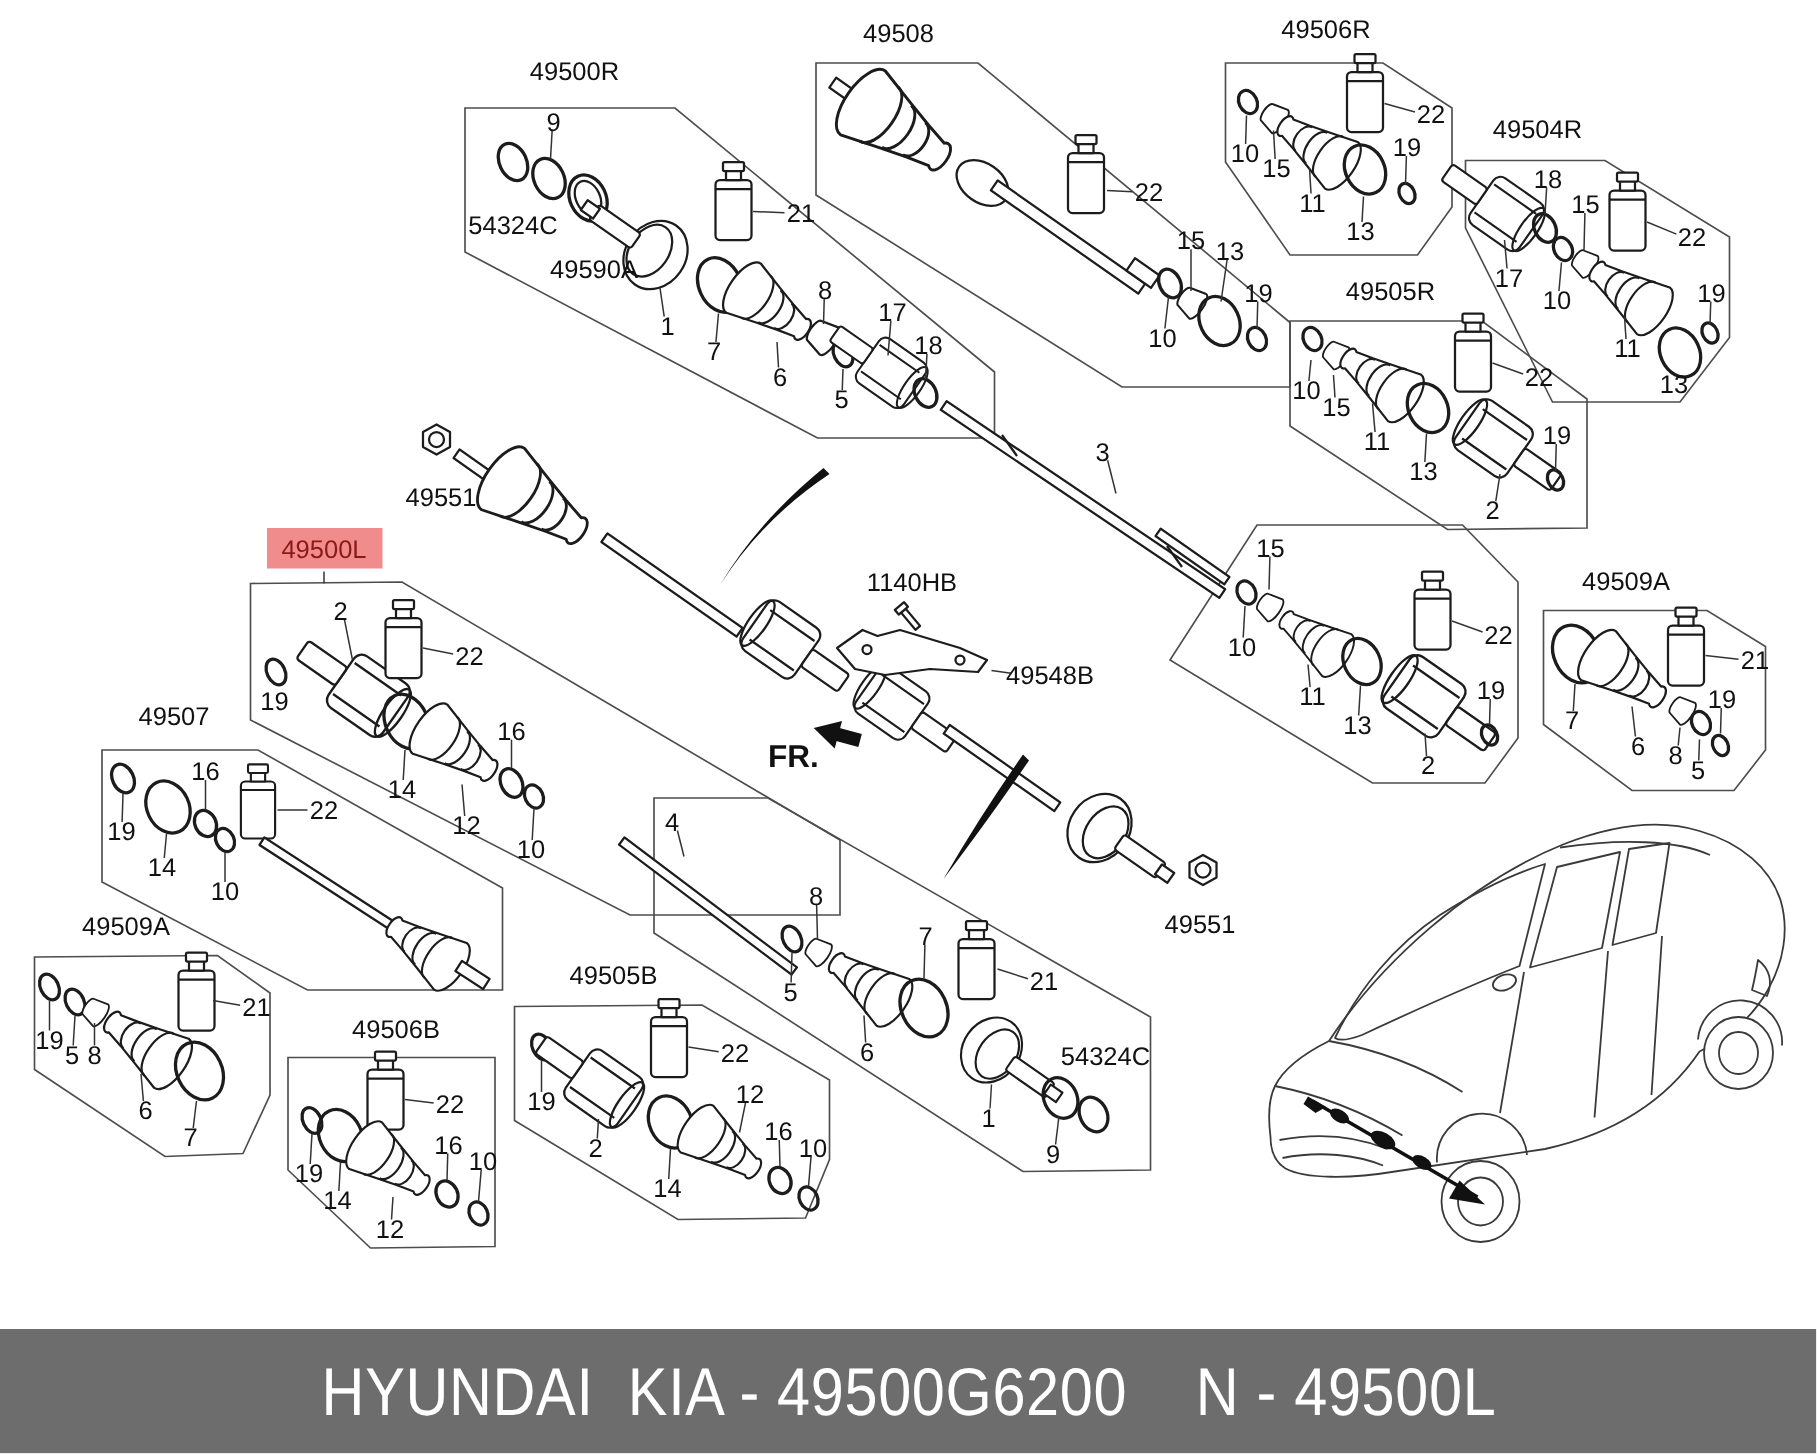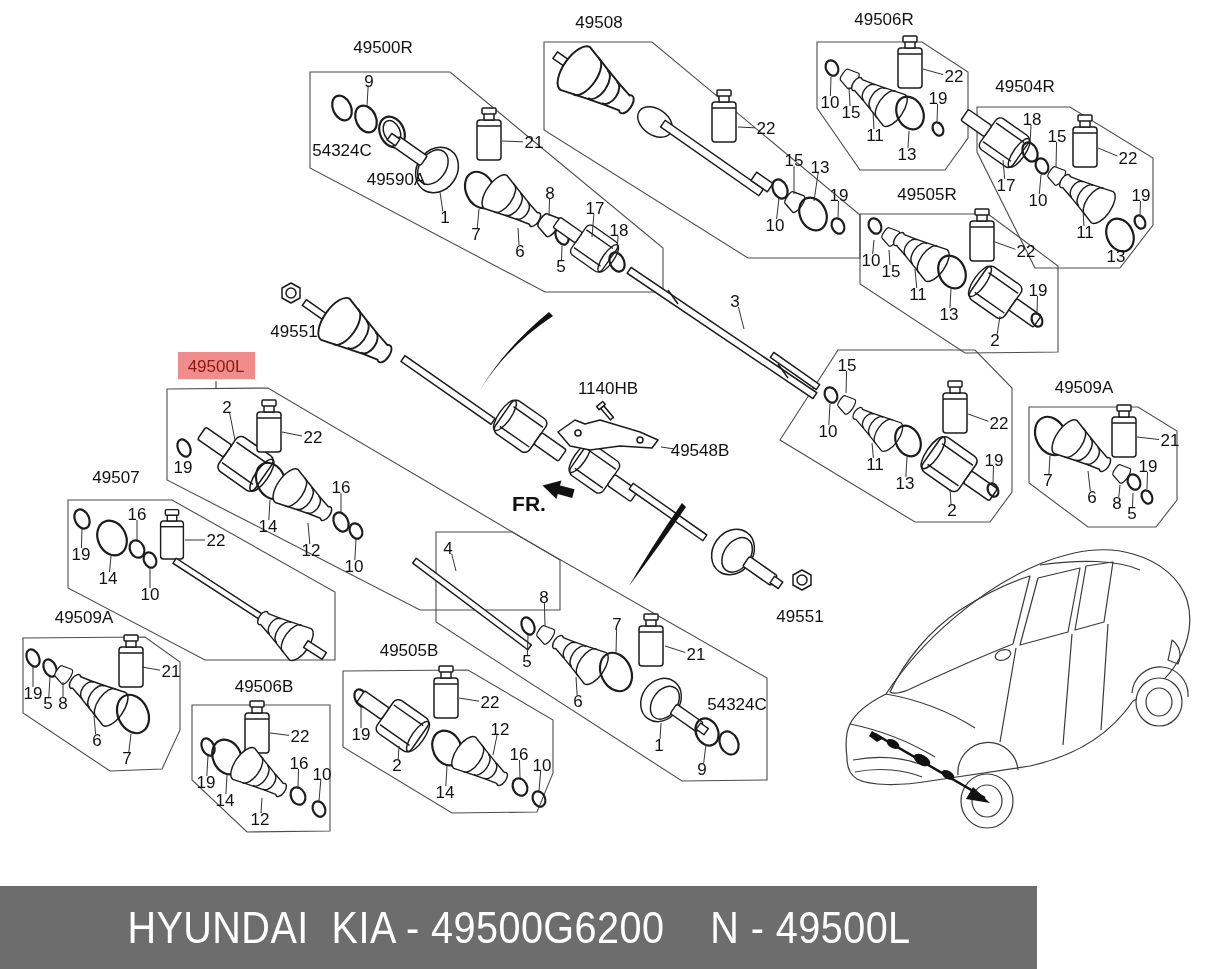--- a/index.html
+++ b/index.html
@@ -10,21 +10,21 @@
   .p{fill:#fff;stroke:#1c1c1c;stroke-width:1.5;stroke-linejoin:round;}
   .pn{fill:none;stroke:#1c1c1c;stroke-width:1.5;}
   .pn2{fill:none;stroke:#1c1c1c;stroke-width:2.2;}
   .blk{fill:#111;stroke:none;}
   .car{fill:none;stroke:#3a3a3a;stroke-width:1.2;stroke-linejoin:round;}
   .carw{fill:#fff;stroke:#3a3a3a;stroke-width:1.2;}
   text.callout{font-size:17px;fill:#111;text-anchor:middle;font-family:"Liberation Sans",sans-serif;}
   text.grp,text.lbl{font-size:17px;}
   text.fr{font-size:21px;font-weight:bold;fill:#111;text-anchor:middle;}
   .leader{stroke:#333;stroke-width:1;fill:none;}
-  .footer{position:absolute;left:0;top:886px;width:1037px;height:83px;display:flex;align-items:center;justify-content:center;}
+  .footer{position:absolute;left:0;top:886px;width:1211px;height:83px;display:flex;align-items:center;justify-content:center;}
   .footer .ftext{font-size:45px;color:#fff;white-space:pre;transform:scaleX(0.88);letter-spacing:0.5px;}
 </style>
 </head>
 <body>
 
 <div class="stage">
 <svg id="diagram" width="1211" height="886" viewBox="0 0 1211 886">
   <defs>
     <g id="bottle">
           <rect x="-12" y="-20" width="24" height="40" rx="3" class="p"></rect>

